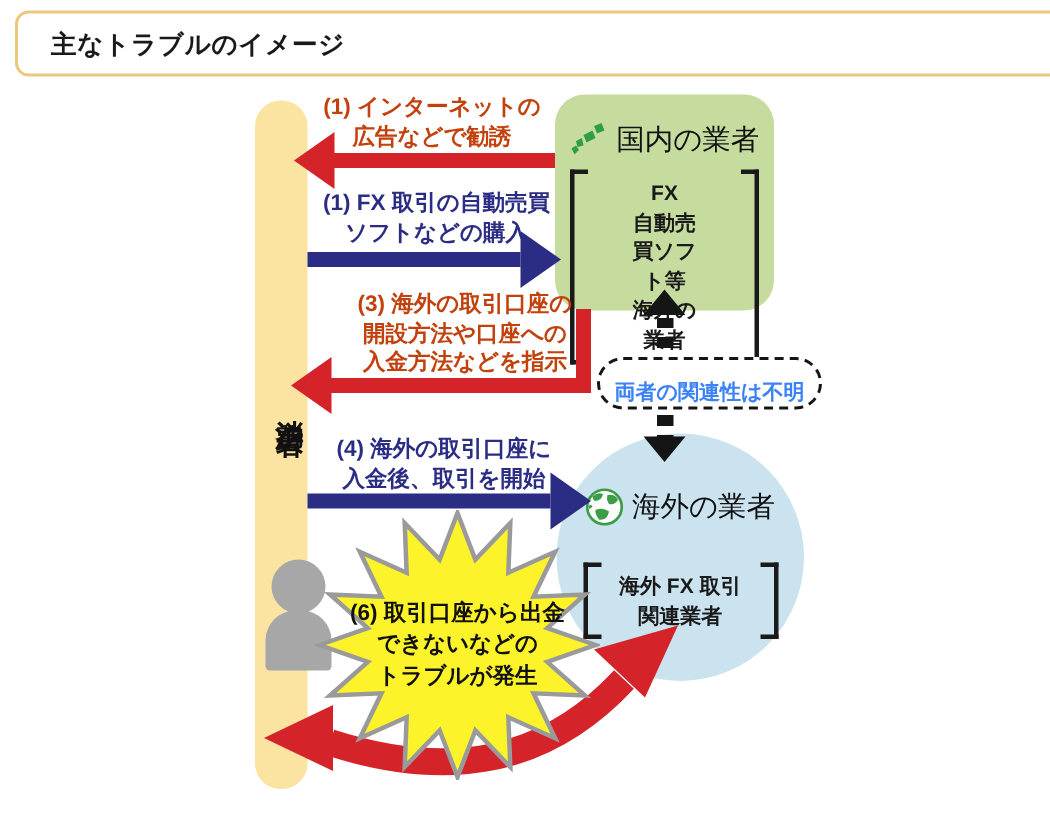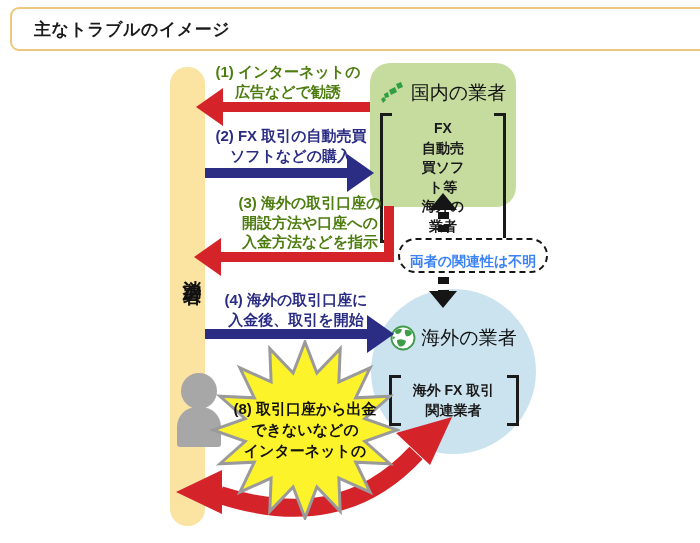--- a/index.html
+++ b/index.html
@@ -43,21 +43,21 @@
   .domestic-box .bracket-wrap{width:126px;gap:27px;}
   .overseas-circle .bracket-wrap{width:130px;margin-top:24px;}
   .bracket{width:9px;flex:0 0 9px;}
   .bracket.left{border-left:3px solid #1a1a1a;border-top:3px solid #1a1a1a;border-bottom:3px solid #1a1a1a;}
   .bracket.right{border-right:3px solid #1a1a1a;border-top:3px solid #1a1a1a;border-bottom:3px solid #1a1a1a;}
   .bracket-body{flex:1;display:flex;flex-direction:column;justify-content:center;
     text-align:center;font-size:14px;font-weight:bold;line-height:1.4;padding:6px 0;}
 
   
   .step-label{font-size:15px;font-weight:bold;line-height:1.3;text-align:center;}
-  .red-t{color:#4d7c0f;}
+  .red-t{color:#c2410c;}
   .navy-t{color:#2b2d84;}
   .lbl1{left:212px;top:62px;width:152px;}
   .lbl2{left:208px;top:126px;width:166px;}
   .lbl3{left:218px;top:193px;width:184px;}
   .lbl4{left:210px;top:290px;width:172px;}
 
   
   .shaft{height:10px;}
   .red-bg{background:#d5232a;}
   .navy-bg{background:#2b2d84;}
@@ -146,21 +146,21 @@
   </div>
 
   <div class="abs step-label red-t lbl1">
     <div>(1) インターネットの</div>
     <div>広告などで勧誘</div>
   </div>
   <div class="abs shaft red-bg a1-shaft"></div>
   <div class="abs a1-head"></div>
 
   <div class="abs step-label navy-t lbl2">
-    <div>(2) FX 取引の自動売買</div>
+    <div>(1) FX 取引の自動売買</div>
     <div>ソフトなどの購入</div>
   </div>
   <div class="abs shaft navy-bg a2-shaft"></div>
   <div class="abs a2-head"></div>
 
   <div class="abs step-label red-t lbl3">
     <div>(3) 海外の取引口座の</div>
     <div>開設方法や口座への</div>
     <div>入金方法などを指示</div>
   </div>
@@ -185,18 +185,18 @@
   <svg class="abs curve-svg" width="350" height="130" viewBox="0 0 350 130">
     <path d="M 62 100 C 140 125, 205 115, 258 58" stroke="#d5232a" stroke-width="18" fill="none"></path>
     <polygon points="18,97 64,75 64,119" fill="#d5232a"></polygon>
     <polygon points="294,22 272,70 238,38" fill="#d5232a"></polygon>
   </svg>
 
   <svg class="abs burst-svg" width="190" height="180" viewBox="0 0 190 180">
     <polygon fill="#fdf32b" stroke="#9a9a9a" stroke-width="3" points="95,2 106.9,33.1 130.2,8.7 128.9,41.8 160.1,27.8 145.7,57.8 180,56.3 154.8,78.7 187,90 154.8,101.3 180,123.7 145.7,122.2 160.1,152.2 128.9,138.2 130.2,171.3 106.9,146.9 95,178 83.1,146.9 59.8,171.3 61.1,138.2 29.9,152.2 44.3,122.2 10,123.7 35.2,101.3 3,90 35.2,78.7 10,56.3 44.3,57.8 29.9,27.8 61.1,41.8 59.8,8.7 83.1,33.1"></polygon>
   </svg>
   <div class="abs burst-text">
-    <div>(8) 取引口座から出金</div>
+    <div>(6) 取引口座から出金</div>
     <div>できないなどの</div>
-    <div>インターネットの</div>
+    <div>トラブルが発生</div>
   </div>
 
 </div>
 
 </body></html>

